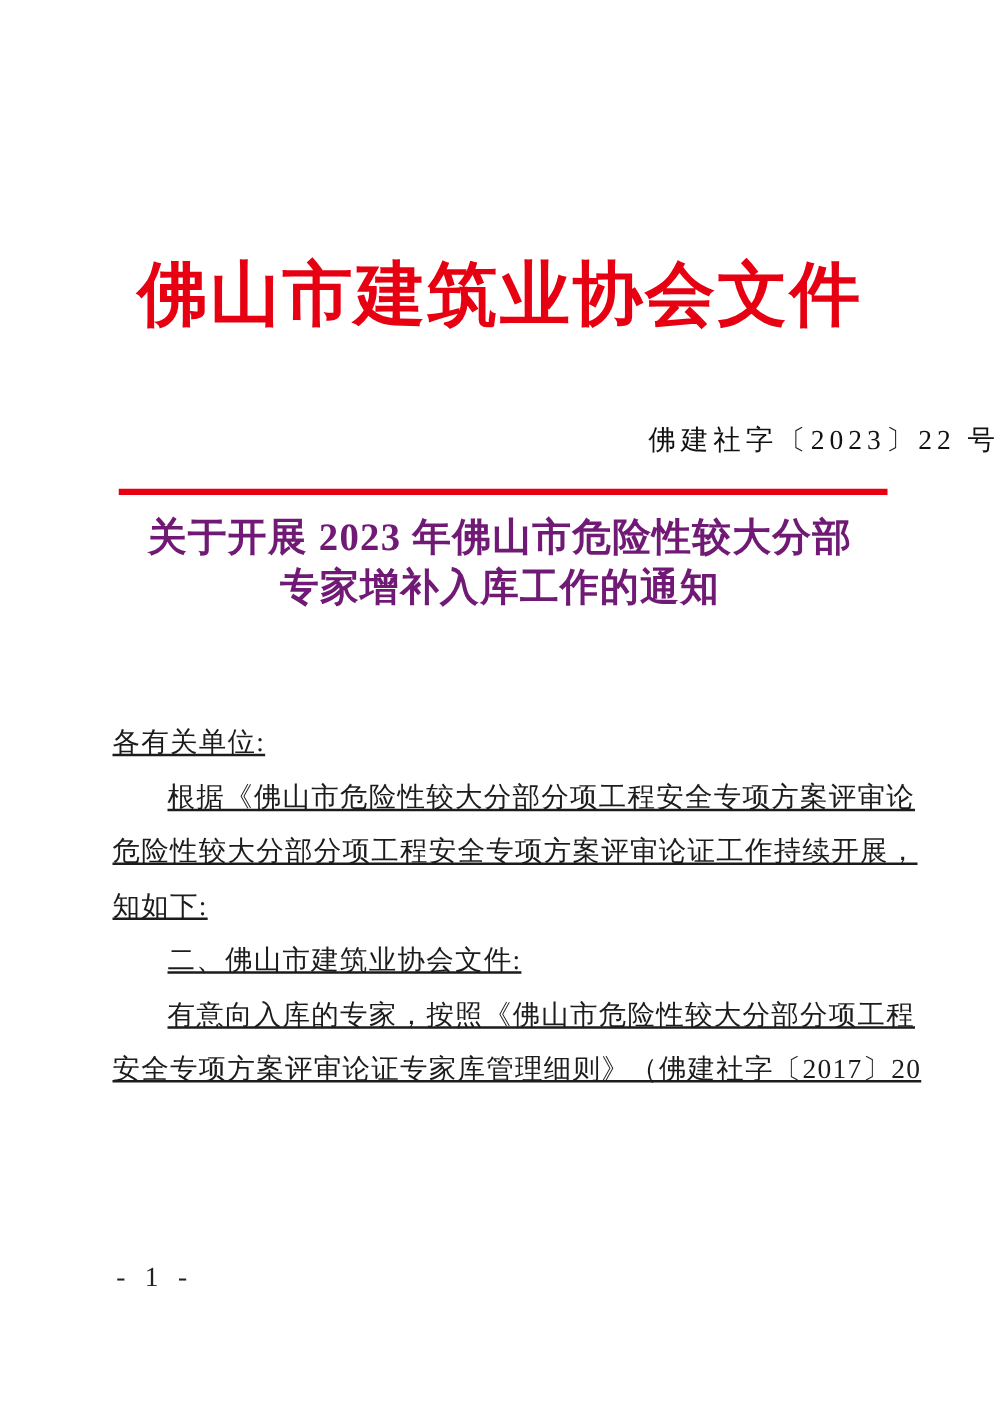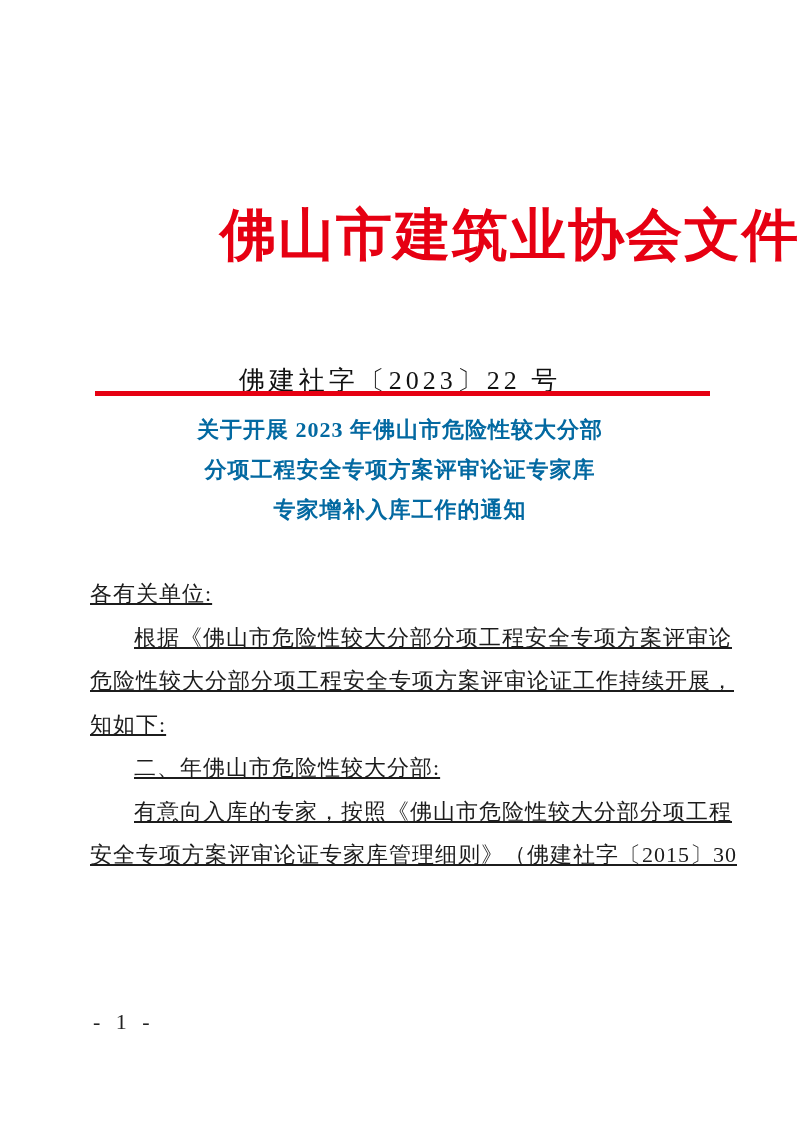--- a/index.html
+++ b/index.html
@@ -12,56 +12,56 @@
     background: #ffffff;
     overflow: hidden;
     font-family: "Liberation Serif", "DejaVu Serif", serif;
     color: var(--ink);
   }
   .org-header {
     position: absolute;
     top: 198px;
     left: 0;
     width: 100%;
-    text-align: right;
+    text-align: center;
     color: var(--accent-red);
     font-size: 56px;
     font-weight: 700;
     letter-spacing: 2px;
     white-space: nowrap;
   }
   .doc-number {
     position: absolute;
-    top: 363px;
+    top: 337px;
     left: 0;
     width: 100%;
-    text-align: center;
-    font-size: 26px;
+    text-align: right;
+    font-size: 22px;
     letter-spacing: 4px;
     color: #111;
   }
   .red-rule {
     position: absolute;
     top: 391px;
     left: 95px;
     width: 615px;
     height: 5px;
     background: var(--accent-red);
   }
   .doc-title {
     position: absolute;
     top: 410px;
     left: 0;
     width: 100%;
     text-align: center;
-    font-size: 22px;
+    font-size: 31px;
     font-weight: 700;
     line-height: 40px;
     letter-spacing: 1px;
-    color: #0369a1;
+    color: #701a75;
   }
   .body-text {
     position: absolute;
     top: 572px;
     left: 90px;
     width: 620px;
     font-size: 22px;
     line-height: 43.5px;
     letter-spacing: 1px;
     color: var(--ink);
@@ -84,29 +84,28 @@
 <div class="page">
 
   <div class="org-header">佛山市建筑业协会文件</div>
 
   <div class="doc-number">佛建社字〔2023〕22 号</div>
 
   <div class="red-rule"></div>
 
   <div class="doc-title">
     <div>关于开展 2023 年佛山市危险性较大分部</div>
-    <div>分项工程安全专项方案评审论证专家库</div>
     <div>专家增补入库工作的通知</div>
   </div>
 
   <div class="body-text">
     <div class="line">各有关单位:</div>
     <div class="line indent">根据《佛山市危险性较大分部分项工程安全专项方案评审论</div>
     <div class="line">危险性较大分部分项工程安全专项方案评审论证工作持续开展，</div>
     <div class="line">知如下:</div>
-    <div class="line indent">二、年佛山市危险性较大分部:</div>
+    <div class="line indent">二、佛山市建筑业协会文件:</div>
     <div class="line indent">有意向入库的专家，按照《佛山市危险性较大分部分项工程</div>
-    <div class="line">安全专项方案评审论证专家库管理细则》（佛建社字〔2015〕30</div>
+    <div class="line">安全专项方案评审论证专家库管理细则》（佛建社字〔2017〕20</div>
   </div>
 
   <div class="page-footer">- 1 -</div>
 
 </div>
 
 </body></html>

